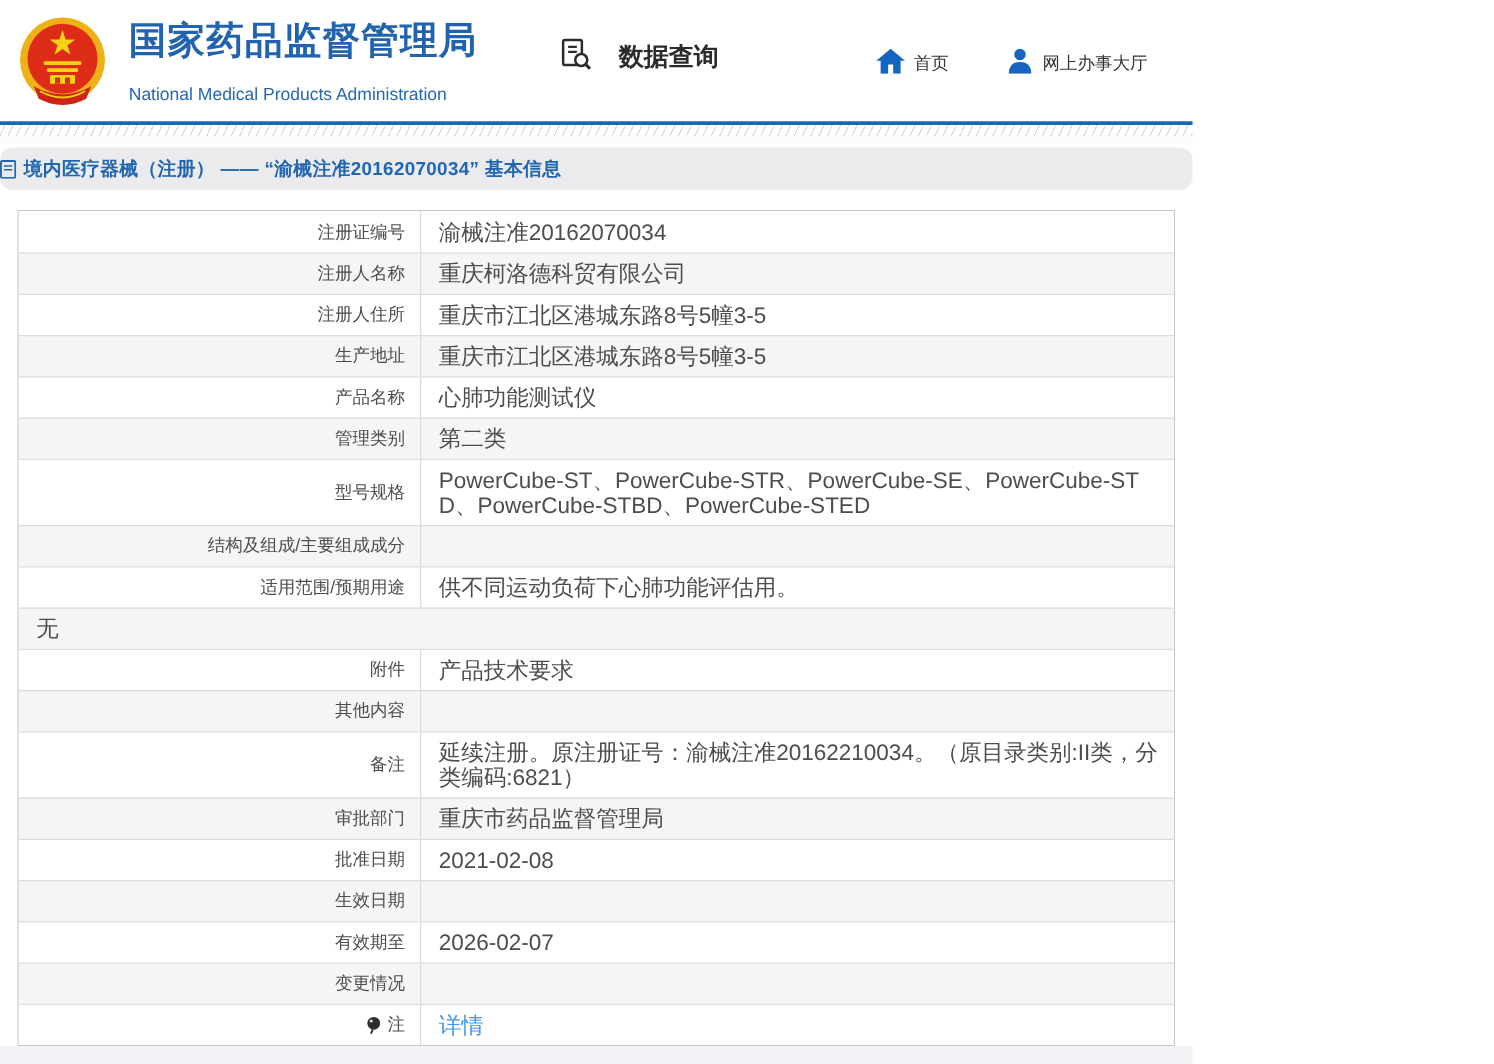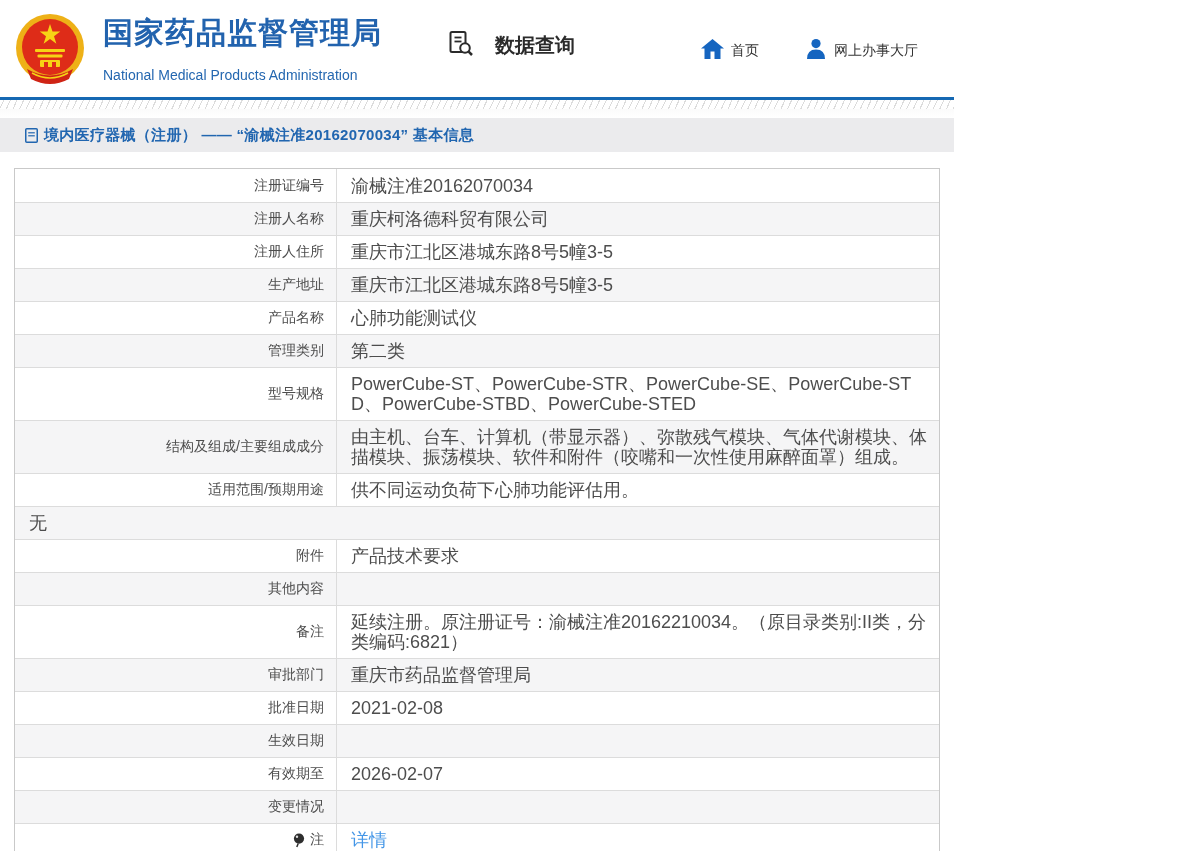--- a/index.html
+++ b/index.html
@@ -49,21 +49,22 @@
     height: 9px; flex: 0 0 auto;
     background: repeating-linear-gradient(115deg, #ffffff 0 3px, #dcdcdc 3px 4px, #ffffff 4px 6px);
   }
   .gap-under-hatch { height: 9px; background: linear-gradient(#fbfbfb, #ffffff); flex: 0 0 auto; }
 
   
   .page-title-bar {
     height: 34px; flex: 0 0 auto;
     background: #ebebed;
     display: flex; align-items: center; gap: 6px;
-    padding: 0 25px;
+    padding: 0 0;
+    border-radius: 10px;
   }
   .page-title-text { font-size: 15px; font-weight: bold; color: #2166b0; letter-spacing: 0.3px; }
   .doc-icon { display: inline-flex; margin-top: 1px; }
 
   
   .content { padding: 16px 14px 0 14px; flex: 0 0 auto; }
   .info-table { border: 1px solid #c9c9c9; background: #ffffff; }
   .trow { display: flex; min-height: 33px; border-top: 1px solid #dcdcdc; background: #ffffff; }
   .trow:first-child { border-top: none; }
   .trow.alt { background: #f5f5f6; }
@@ -216,23 +217,20 @@
             <span>型号规格</span>
           </div>
           <div class="tvalue">
             <span>PowerCube-ST、PowerCube-STR、PowerCube-SE、PowerCube-STD、PowerCube-STBD、PowerCube-STED</span>
           </div>
         </div>
         <div class="trow alt">
           <div class="tlabel">
             <span>结构及组成/主要组成成分</span>
           </div>
-          <div class="tvalue">
-            <span>由主机、台车、计算机（带显示器）、弥散残气模块、气体代谢模块、体描模块、振荡模块、软件和附件（咬嘴和一次性使用麻醉面罩）组成。</span>
-          </div>
         </div>
         <div class="trow">
           <div class="tlabel">
             <span>适用范围/预期用途</span>
           </div>
           <div class="tvalue">
             <span>供不同运动负荷下心肺功能评估用。</span>
           </div>
         </div>
         <div class="trow alt">

